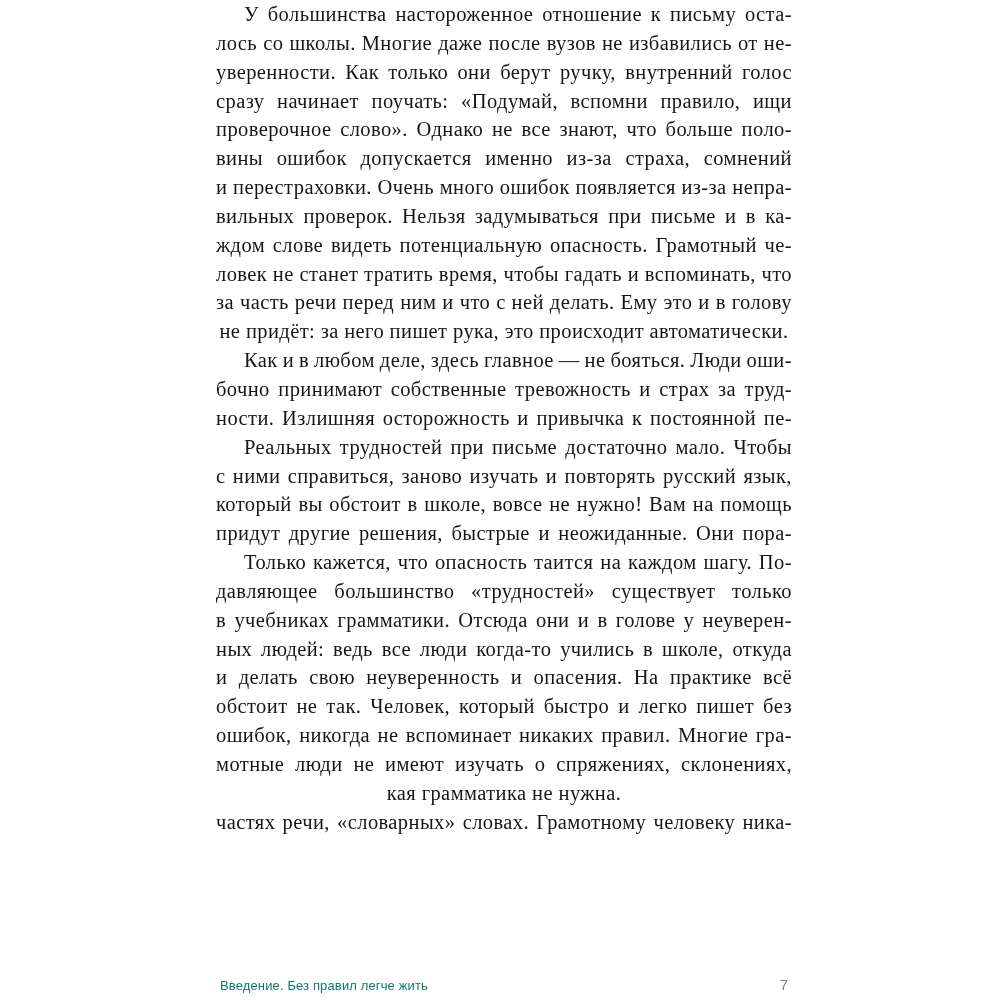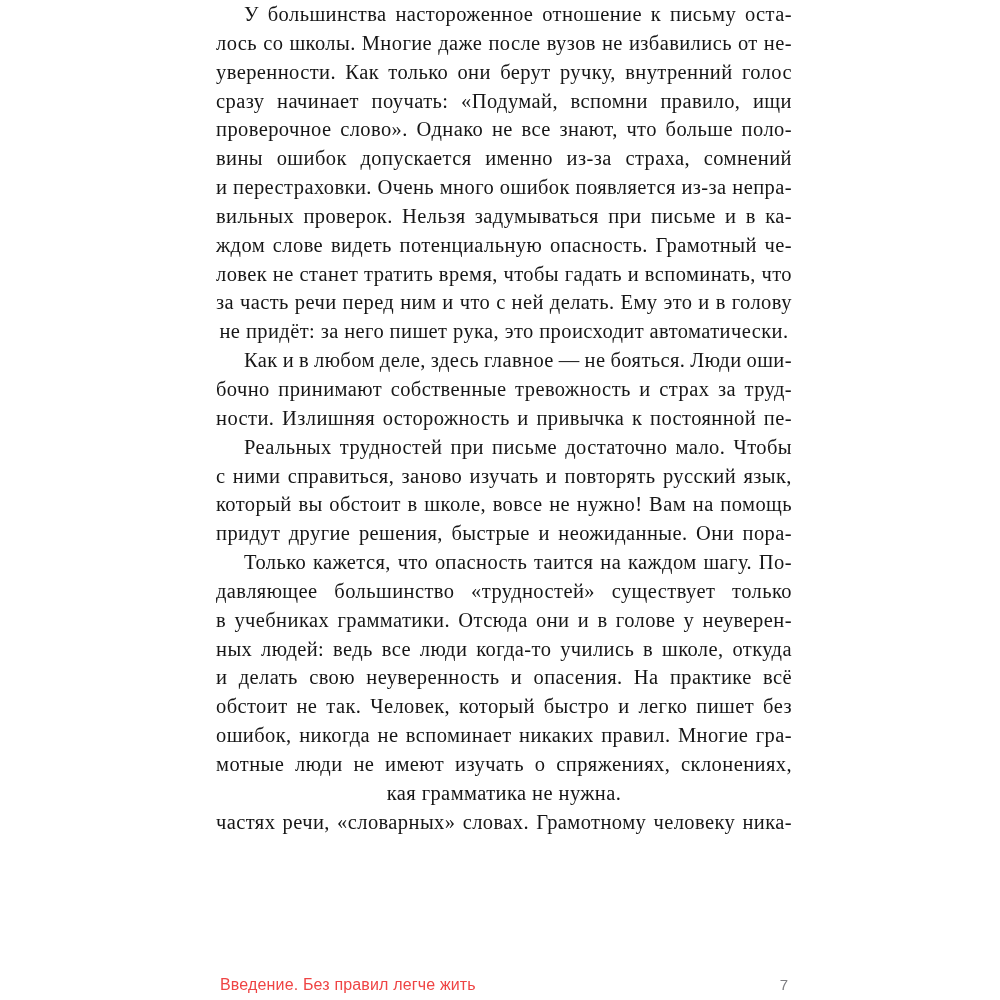--- a/index.html
+++ b/index.html
@@ -63,22 +63,22 @@
     left: 220px;
     top: 976px;
     width: 568px;
     display: flex;
     align-items: baseline;
     justify-content: space-between;
   }
 
   .footer-title {
     font-family: "Liberation Sans", "DejaVu Sans", sans-serif;
-    font-size: 16px;
-    color: #ef4444;
+    font-size: 13px;
+    color: #0f766e;
     letter-spacing: 0.01em;
     white-space: nowrap;
   }
 
   .footer-pageno {
     font-family: "Liberation Sans", "DejaVu Sans", sans-serif;
     font-size: 15px;
     color: #7e7e82;
     white-space: nowrap;
   }

